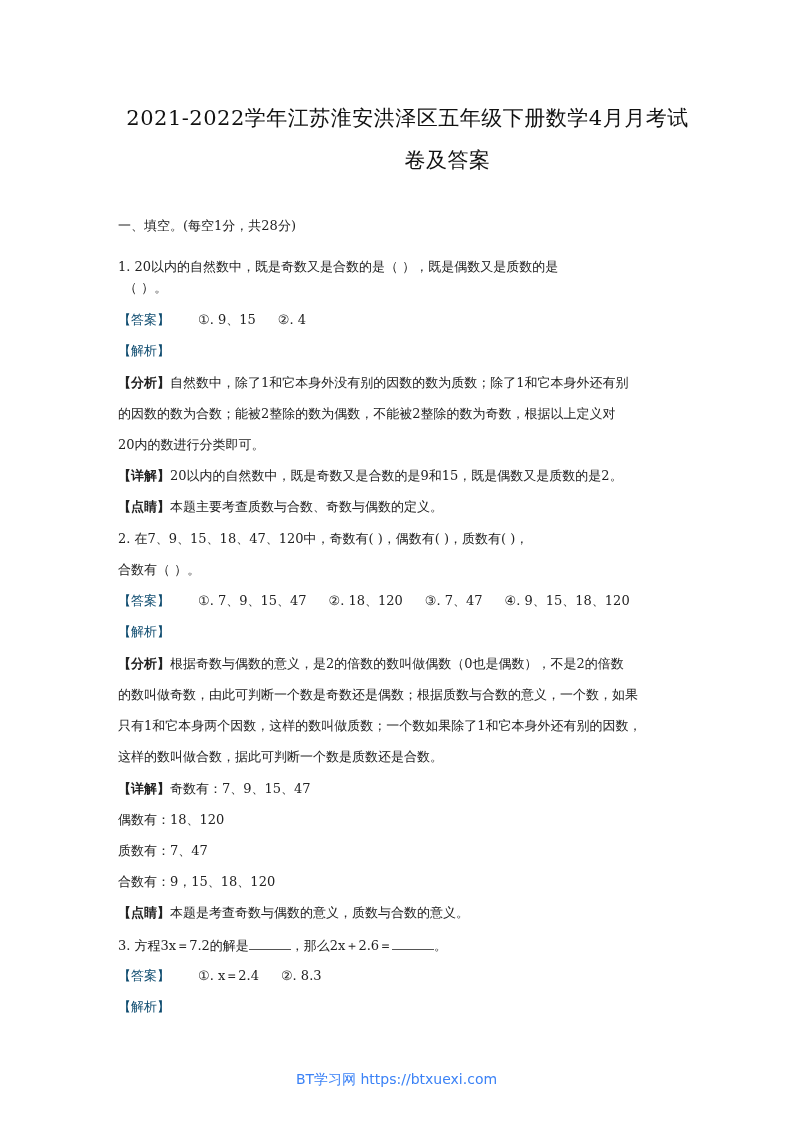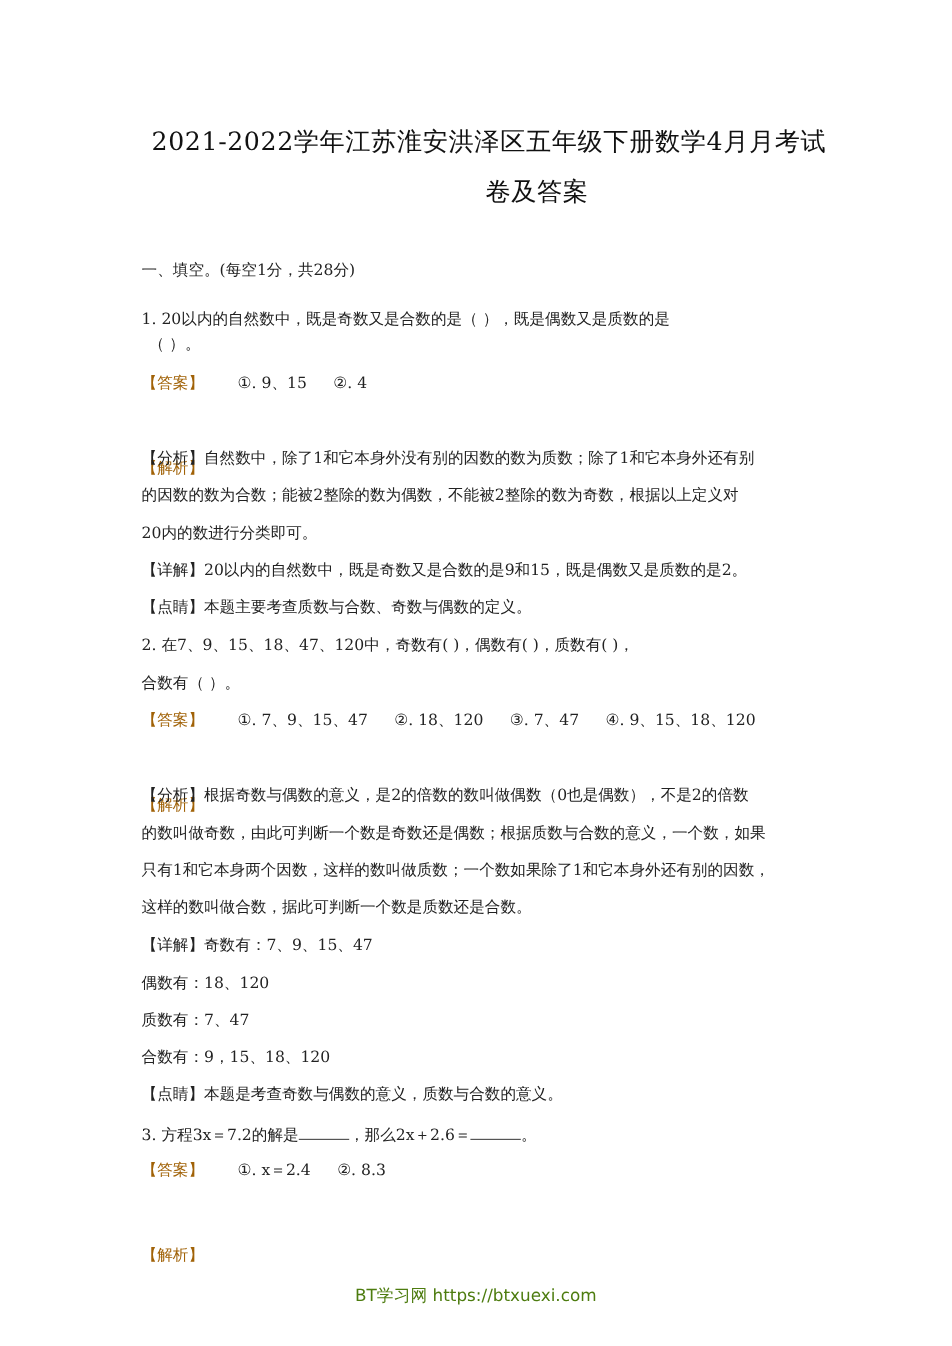--- a/index.html
+++ b/index.html
@@ -5,25 +5,25 @@
   html, body { margin: 0; padding: 0; background: #ffffff; }
   body { width: 793px; height: 1122px; position: relative; overflow: hidden;
          font-family: "DejaVu Serif", "Liberation Serif", serif; color: #222; }
   .title { position: absolute; left: 11px; width: 793px; text-align: center;
            font-size: 21px; color: #111; letter-spacing: 0.5px; }
   .t1 { top: 104px; }
   .t2 { top: 146px; padding-left: 40px; }
   .line { position: absolute; left: 118px; font-size: 13px; line-height: 20px;
           white-space: nowrap; color: #222; }
   .bold { font-weight: normal; }
-  .label { color: #a16207; margin-top: 40px; }
-  .bracket-label { font-weight: normal; color: #222; }
+  .label { color: #0c4a6e; }
+  .bracket-label { font-weight: bold; color: #222; }
   .gap { display: inline-block; }
   .footer { position: absolute; top: 1071px; left: 0; width: 793px; text-align: center;
-            font-family: "DejaVu Sans", "Liberation Sans", sans-serif; font-size: 14px; color: #4d7c0f; }
+            font-family: "DejaVu Sans", "Liberation Sans", sans-serif; font-size: 14px; color: #3b82f6; }
   .uline { display: inline-block; width: 42px; border-bottom: 1px solid #555; height: 14px; vertical-align: baseline; }
 </style>
 </head>
 <body>
 
 <div>
   <div class="title t1">2021-2022学年江苏淮安洪泽区五年级下册数学4月月考试</div>
   <div class="title t2">卷及答案</div>
 
   <div class="line bold" style="top:216px;">一、填空。(每空1分，共28分)</div>

